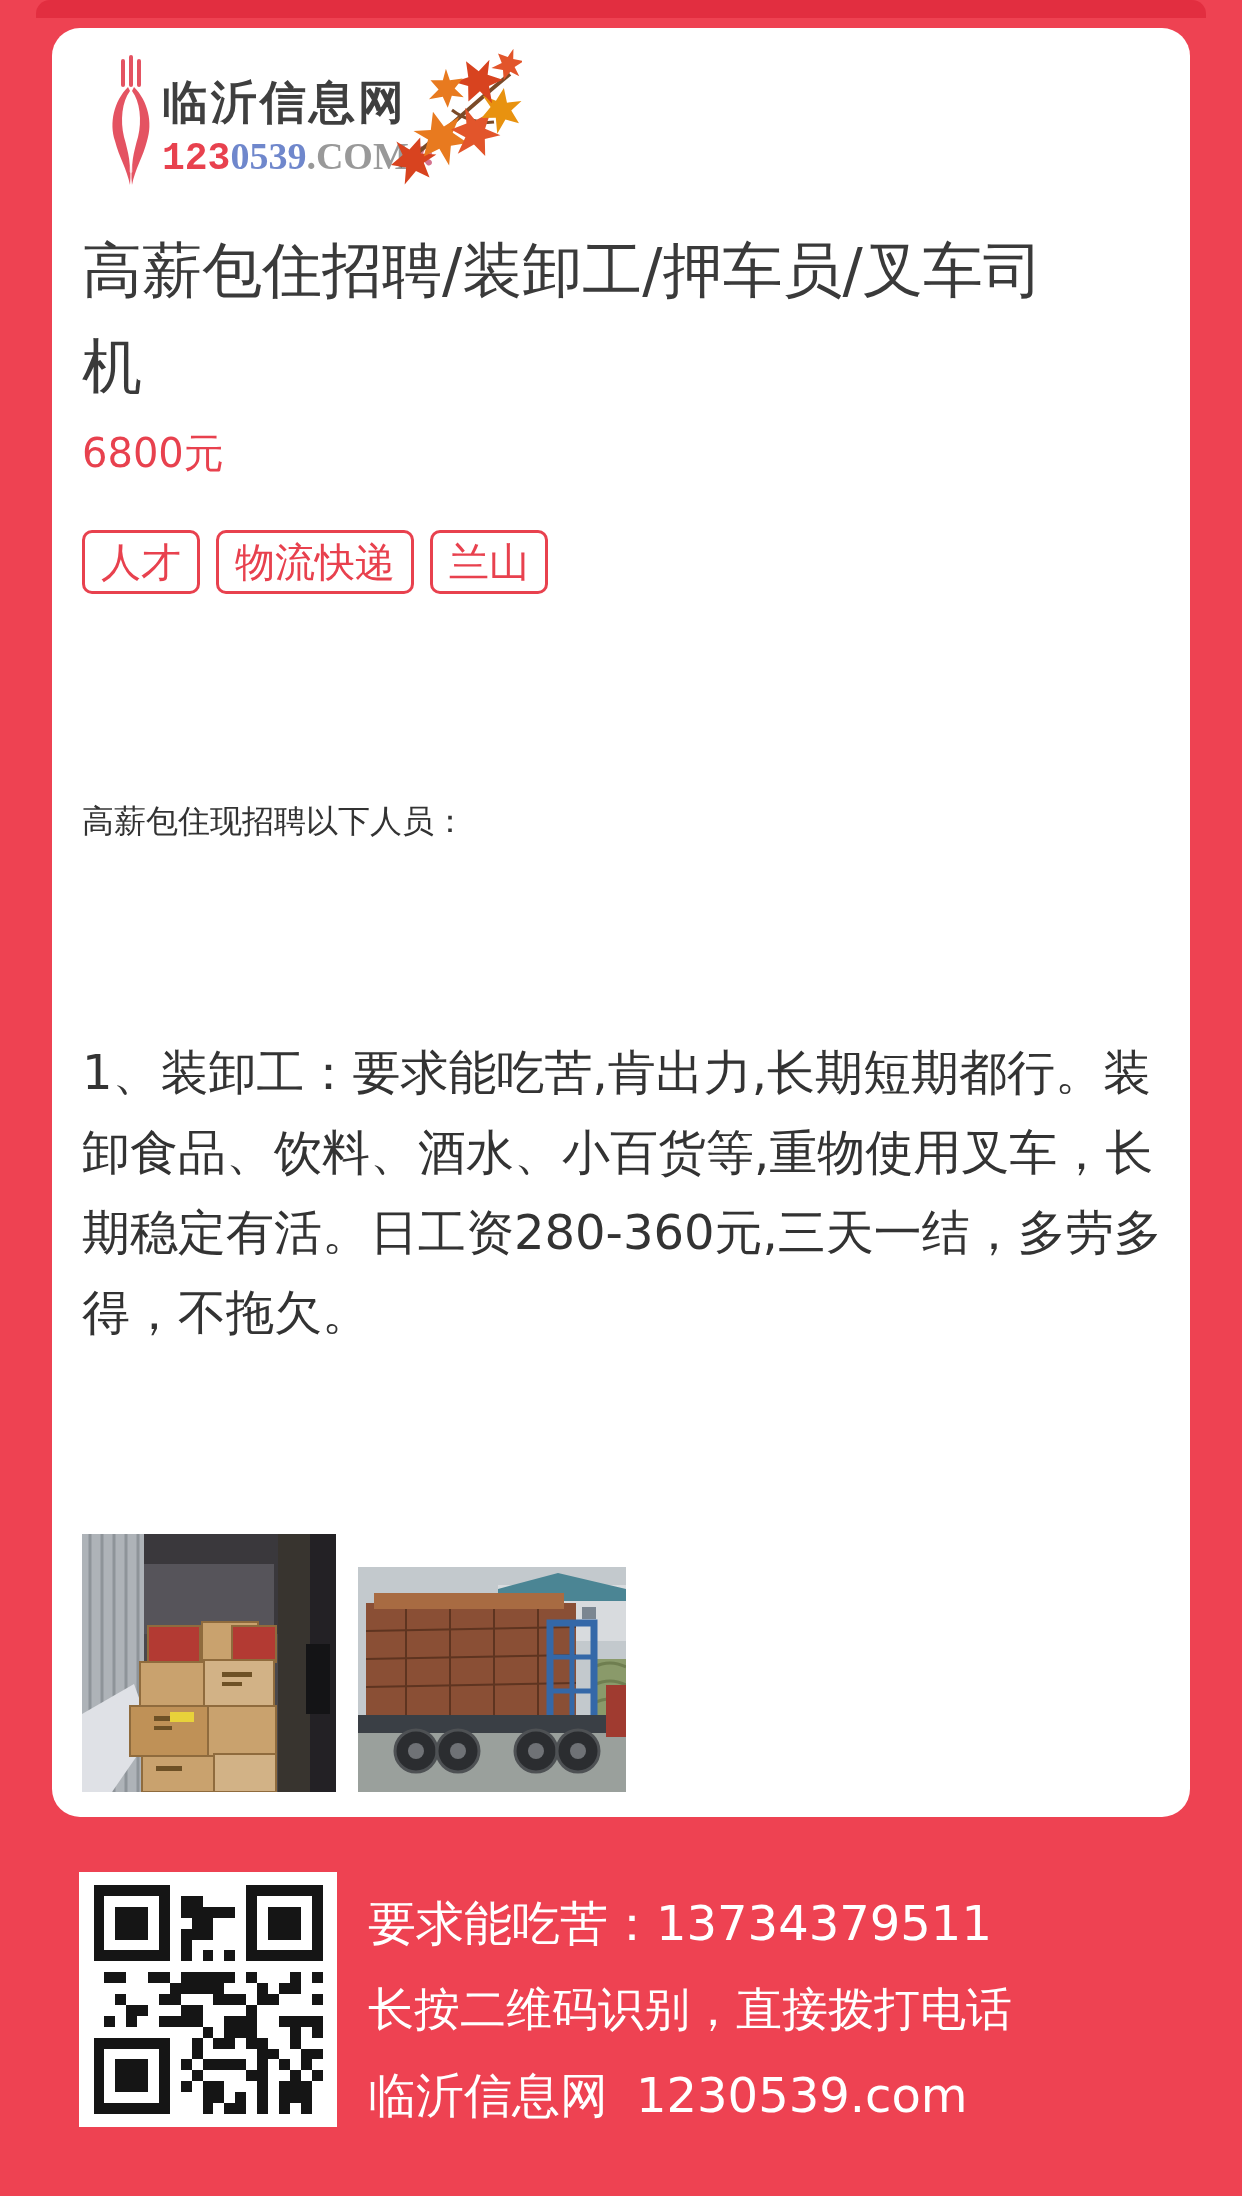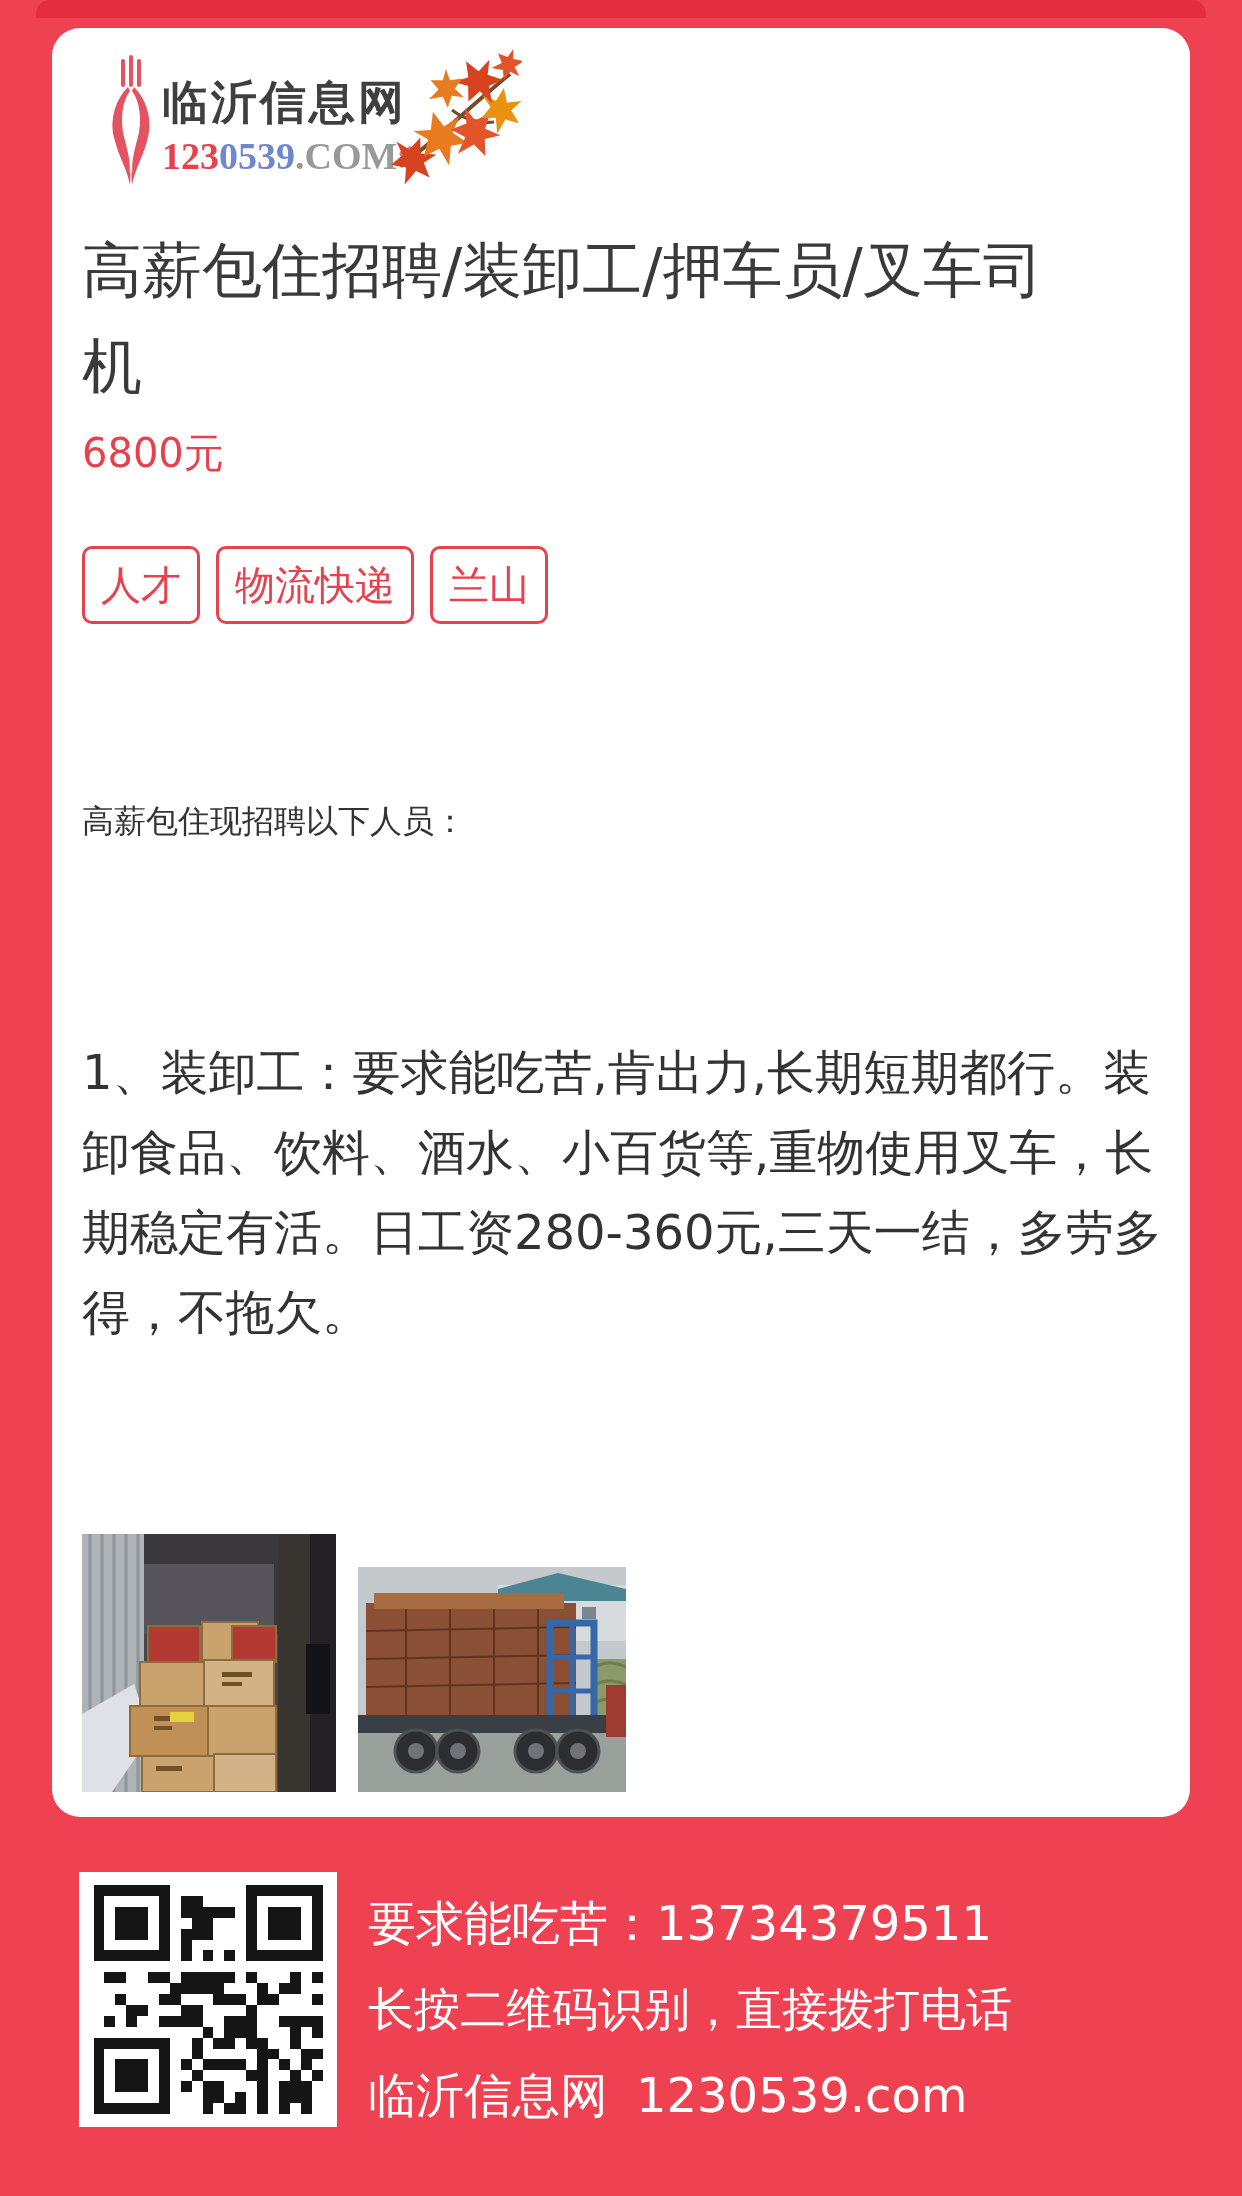--- a/index.html
+++ b/index.html
@@ -22,32 +22,32 @@
   .card{position:absolute;left:52px;top:28px;width:1138px;height:1789px;
     background:#ffffff;border-radius:28px;}
 
   
   .logo-row{position:absolute;left:0;top:0;width:100%;height:200px;}
   .logo-icon{position:absolute;left:55px;top:27px;width:48px;height:132px;}
   .logo-texts{position:absolute;left:110px;top:48px;}
   .site-name{font-size:46px;font-weight:bold;color:#3f3f3f;letter-spacing:3px;line-height:52px;}
   .site-domain{font-family:"Liberation Serif","DejaVu Serif",serif;font-weight:bold;
     font-size:38px;line-height:44px;margin-top:6px;color:var(--logo-gray);}
-  .site-domain .d-red{color:var(--accent-red);}
+  .site-domain .d-red{color:var(--accent-red);font-family:Liberation Mono, monospace;}
   .site-domain .d-blue{color:var(--logo-blue);}
   .site-domain .d-star{color:#d4738f;font-size:30px;}
   .maple{position:absolute;left:330px;top:20px;width:140px;height:145px;}
 
   .title{position:absolute;left:30px;top:194px;width:1014px;
     font-size:60px;line-height:96px;color:var(--text-dark);word-break:break-all;}
   .price{position:absolute;left:30px;top:398px;font-size:40px;color:var(--accent-red);}
 
   .tags{position:absolute;left:30px;top:502px;display:flex;gap:16px;}
   .tag{border:3px solid var(--accent-red);color:var(--accent-red);border-radius:10px;
-    font-size:40px;line-height:52px;padding:10px 16px;white-space:nowrap;margin-top:16px;}
+    font-size:40px;line-height:52px;padding:3px 16px;white-space:nowrap;}
 
   .intro{position:absolute;left:30px;top:772px;font-size:32px;color:#333333;}
   .paragraph{position:absolute;left:30px;top:1004px;width:1080px;
     font-size:48px;line-height:80px;color:#333333;word-break:break-all;}
 
   .photos{position:absolute;left:30px;top:1506px;display:flex;align-items:flex-end;gap:22px;}
   .photo1{width:254px;height:258px;display:block;}
   .photo2{width:268px;height:225px;display:block;}
 
   

